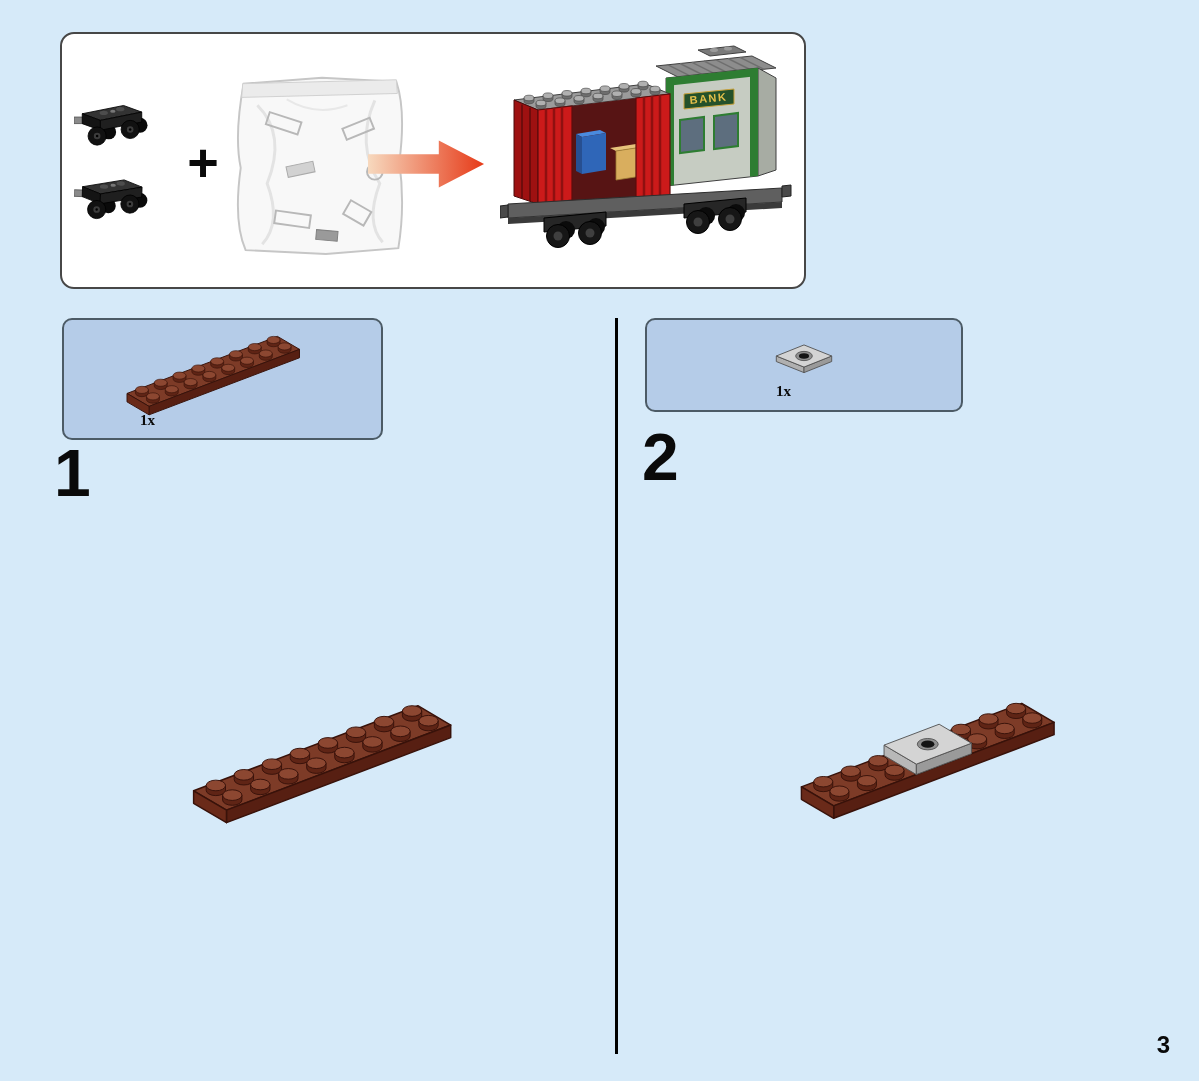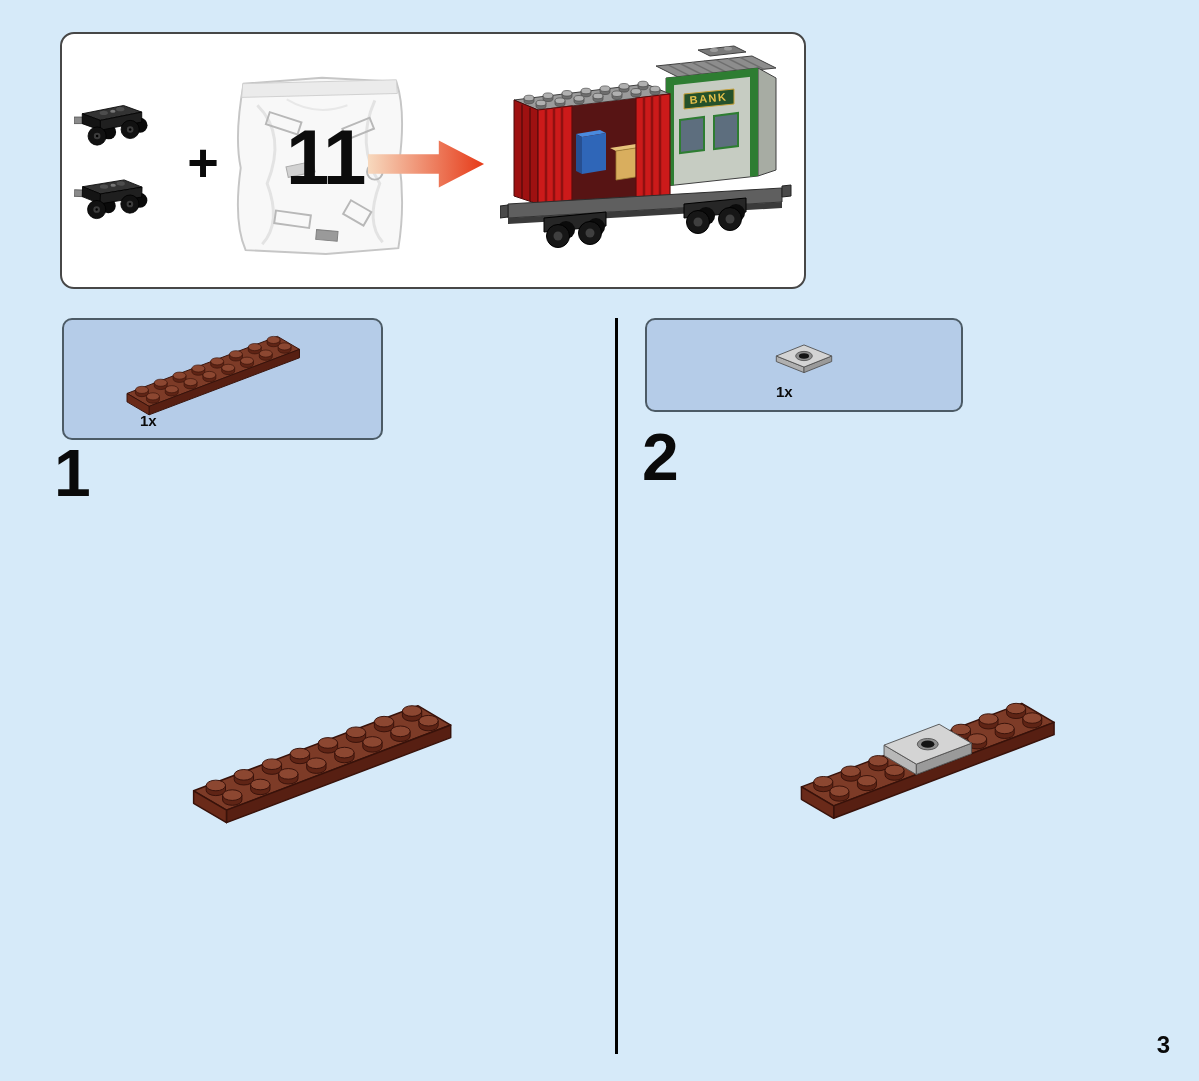--- a/index.html
+++ b/index.html
@@ -11,21 +11,21 @@
   .plus{position:absolute;left:112px;top:96px;width:58px;height:64px;font-size:54px;font-weight:bold;
     color:#0a0a0a;text-align:center;line-height:64px;}
   .bag-number{position:absolute;left:224px;top:84px;font-size:78px;font-weight:bold;color:#0c0c0c;
     letter-spacing:-2px;line-height:1;}
   .bogie1{position:absolute;left:12px;top:58px;width:76px;height:60px;}
   .bogie2{position:absolute;left:12px;top:132px;width:76px;height:60px;transform:rotate(2deg);}
   .bag{position:absolute;left:166px;top:32px;width:186px;height:192px;}
   .arrow{position:absolute;left:306px;top:104px;width:118px;height:52px;}
   .wagon{position:absolute;left:438px;top:4px;width:292px;height:240px;}
 
-  .callout{position:absolute;background:#b5cce8;border:2px solid #4c5b66;border-radius:10px;}
+  .callout{position:absolute;background:#b5cce8;border:2px solid #4c5b66;border-radius:10px;font-family:Liberation Serif, serif;}
   .callout-1{left:62px;top:318px;width:317px;height:118px;}
   .callout-2{left:645px;top:318px;width:314px;height:90px;}
   .count-label{position:absolute;font-size:15px;font-weight:bold;color:#0a0a0a;}
   .count-1{left:76px;top:92px;}
   .count-2{left:129px;top:63px;}
   .callout-part-1{position:absolute;left:55px;top:6px;}
   .callout-part-2{position:absolute;left:120px;top:12px;}
 
   .step-number{position:absolute;font-size:66px;font-weight:bold;color:#0a0a0a;line-height:1;}
   .step-1-number{left:54px;top:440px;}
@@ -114,21 +114,20 @@
       <path d="M150,35 Q130,80 155,120 Q140,160 158,180" stroke="#e3e3e3" fill="none" stroke-width="3"></path>
       <path d="M60,34 Q90,52 122,40" stroke="#e8e8e8" fill="none" stroke-width="2"></path>
       <rect x="40" y="52" width="34" height="13" fill="none" stroke="#b8b8b8" stroke-width="2" transform="rotate(18 57 58)"></rect>
       <rect x="118" y="58" width="30" height="12" fill="none" stroke="#b8b8b8" stroke-width="2" transform="rotate(-22 133 64)"></rect>
       <rect x="48" y="150" width="36" height="13" fill="none" stroke="#b8b8b8" stroke-width="2" transform="rotate(8 66 156)"></rect>
       <rect x="120" y="142" width="24" height="16" fill="none" stroke="#b8b8b8" stroke-width="2" transform="rotate(30 132 150)"></rect>
       <circle cx="150" cy="108" r="8" fill="none" stroke="#b8b8b8" stroke-width="2"></circle>
       <rect x="60" y="100" width="28" height="11" fill="#d2d2d2" stroke="#aaaaaa" stroke-width="1" transform="rotate(-12 74 105)"></rect>
       <rect x="90" y="168" width="22" height="10" fill="#9a9a9a" stroke="#808080" stroke-width="1" transform="rotate(5 101 173)"></rect>
     </svg>
-    <div class="bag-number">11</div>
 
     <svg class="arrow" viewBox="0 0 120 52">
       <polygon points="0,16 72,16 72,2 118,26 72,50 72,36 0,36" fill="url(#arrowGrad)"></polygon>
     </svg>
 
     <svg class="wagon" viewBox="0 0 292 240">
       <g>
         <polygon points="198,12 234,8 246,14 210,18" fill="#7a7a7a" stroke="#3f3f3f" stroke-width="1"></polygon>
         <ellipse cx="214" cy="12" rx="4" ry="2" fill="#9a9a9a"></ellipse>
         <ellipse cx="228" cy="10.5" rx="4" ry="2" fill="#9a9a9a"></ellipse>

